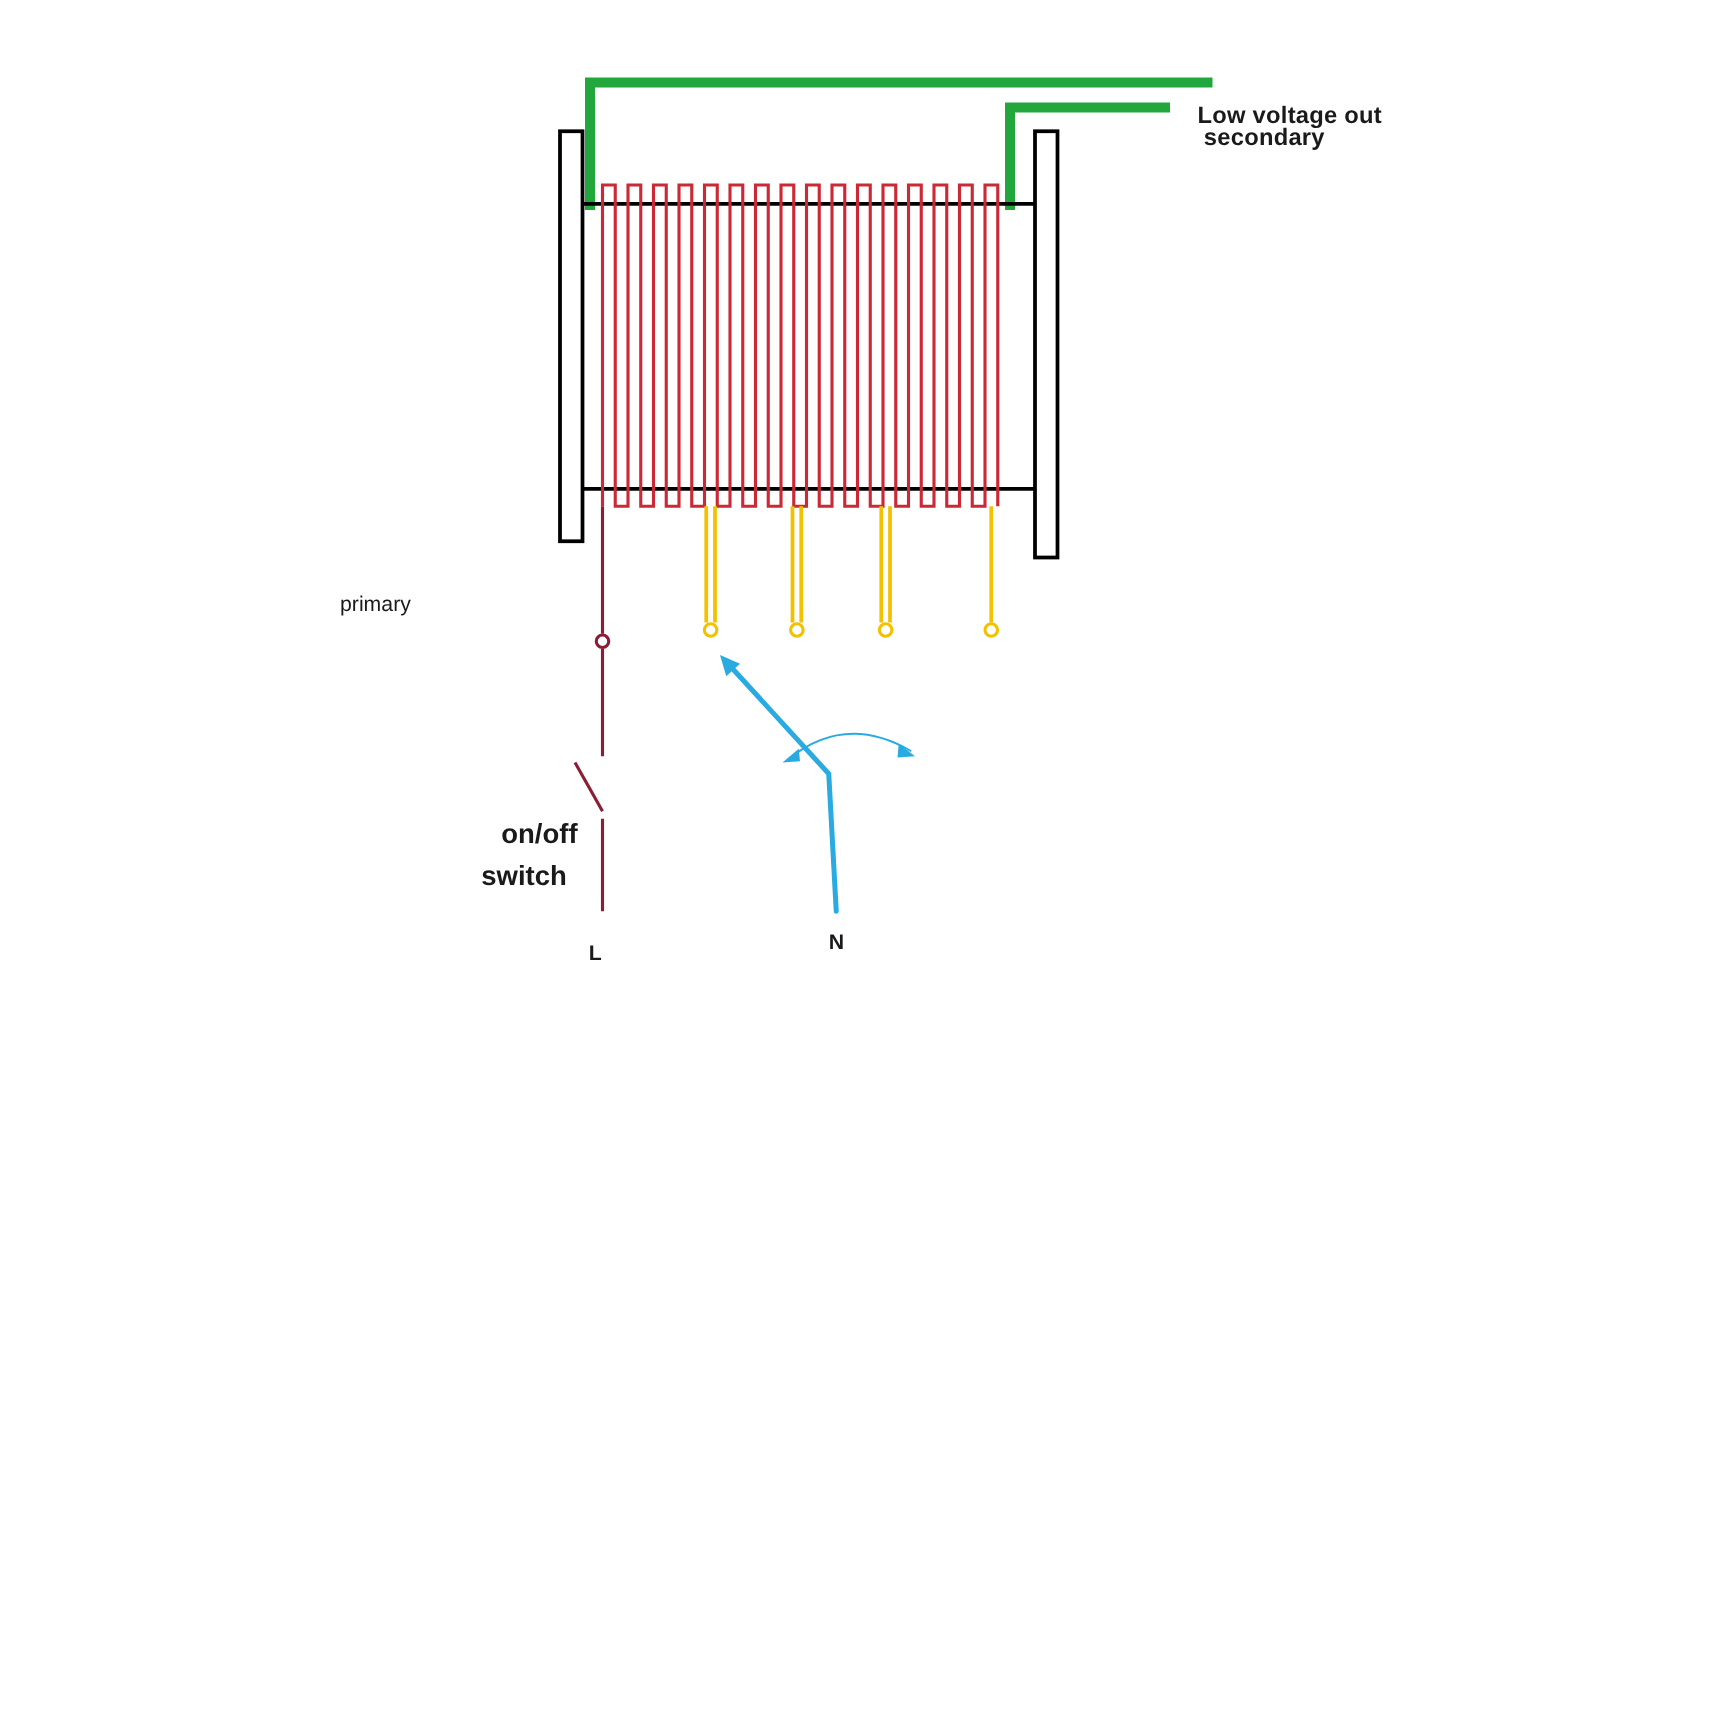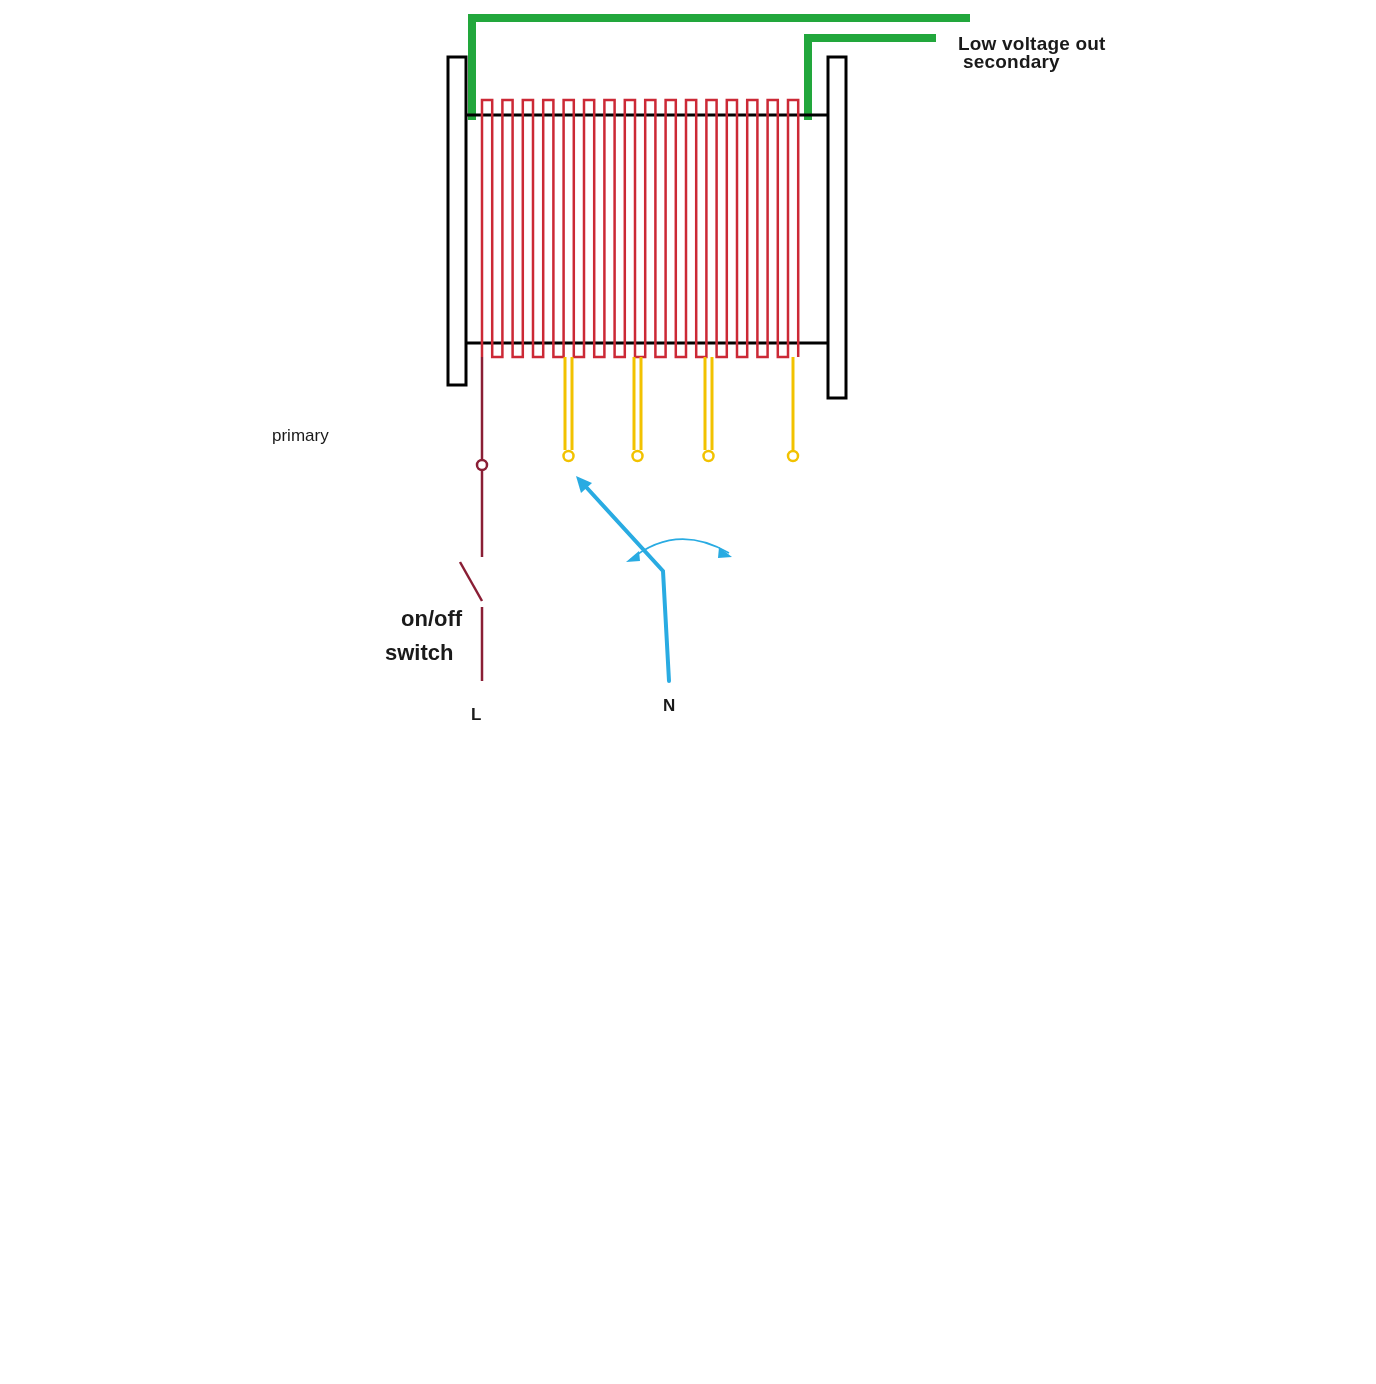--- a/index.html
+++ b/index.html
@@ -7,20 +7,21 @@
     padding: 0;
     background: #ffffff;
   }
   #canvas {
     position: relative;
     width: 1376px;
     height: 996px;
     background: #ffffff;
     overflow: hidden;
     font-family: "Liberation Sans", sans-serif;
+    margin-top: 48px;
   }
   svg { display: block; }
 
   .frame-rect   { stroke: var(--core-frame); stroke-width: 3; fill: #ffffff; }
   .frame-line   { stroke: var(--core-frame); stroke-width: 3; fill: none; }
   .winding      { stroke: var(--winding); stroke-width: 2.5; fill: none; }
   .secondary    { stroke: var(--secondary-wire); stroke-width: 8; fill: none; stroke-linejoin: miter; }
   .tap          { stroke: var(--tap-wire); stroke-width: 3; fill: none; }
   .tap-terminal { stroke: var(--tap-wire); stroke-width: 2.5; fill: #ffffff; }
   .live         { stroke: var(--live-wire); stroke-width: 2.5; fill: none; }

